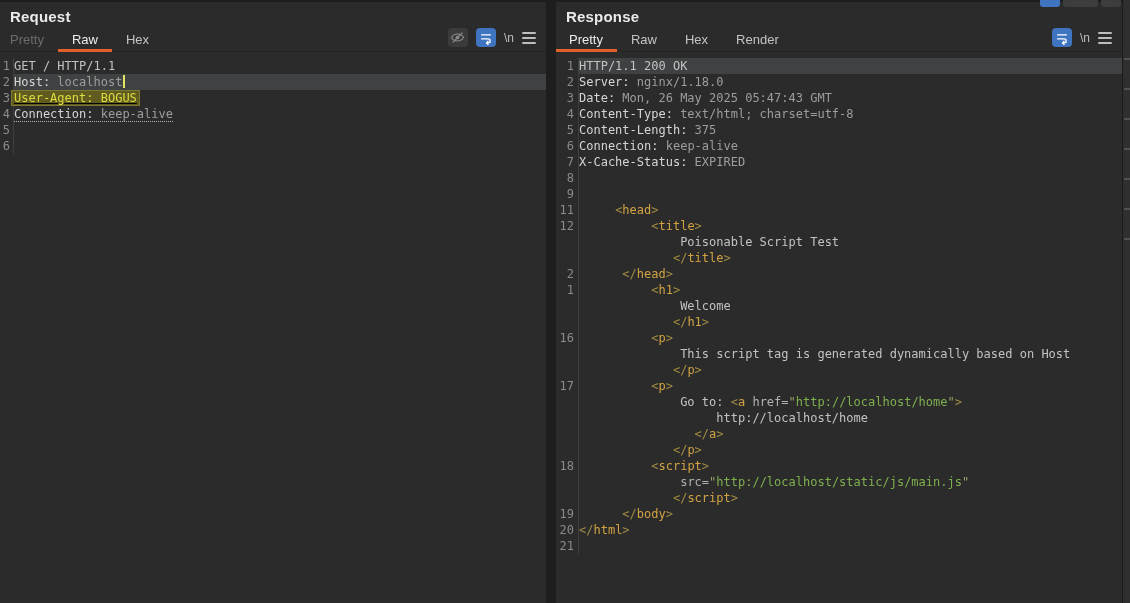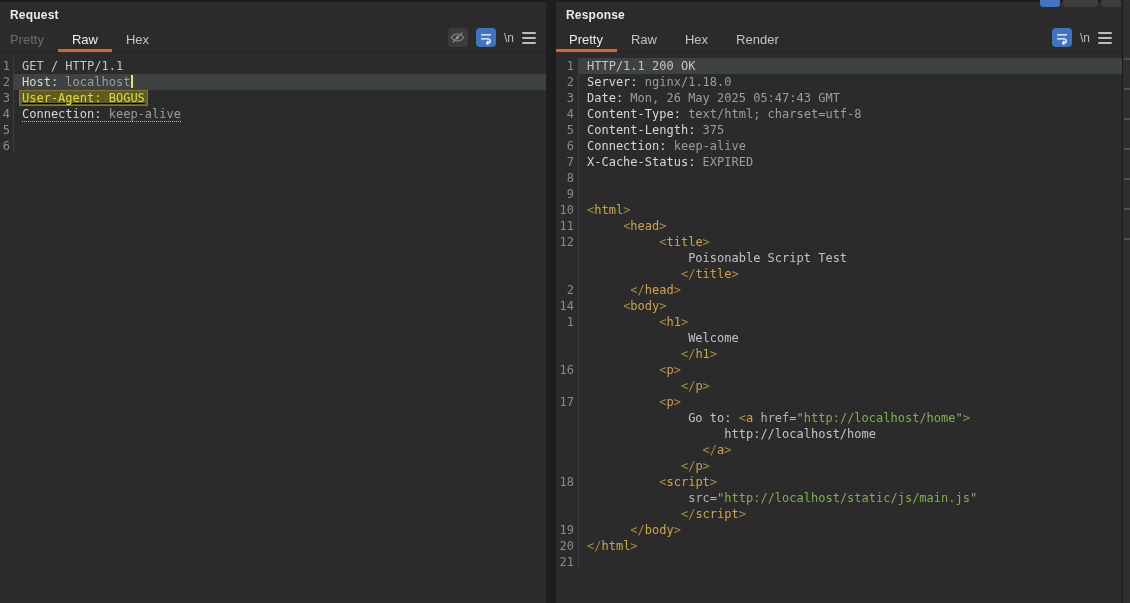--- a/index.html
+++ b/index.html
@@ -7,21 +7,21 @@
   .app {
     position:relative; width:1130px; height:603px; overflow:hidden;
     background:#2b2b2b; font-family:"Liberation Sans", sans-serif;
   }
   .top-edge { position:absolute; left:0; top:0; width:1130px; height:2px; background:#1d1d1d; }
   .panel { position:absolute; top:2px; bottom:0; }
   .panel-request  { left:0;   width:546px; }
   .panel-response { left:556px; width:566px; }
   .divider { position:absolute; left:546px; top:0; width:10px; height:603px; background:#1e1e1e; }
 
-  .panel-title { position:absolute; top:6px; left:10px; font-size:12px; font-weight:bold; color:#eaeaea; letter-spacing:.2px;text-align:right; }
+  .panel-title { position:absolute; top:6px; left:10px; font-size:15px; font-weight:bold; color:#eaeaea; letter-spacing:.2px;text-align:right; }
 
   .tabbar { position:absolute; top:27px; left:0; right:0; height:23px; display:flex; align-items:flex-end; border-bottom:1px solid #242424; }
   .tabs { display:flex; height:100%; align-items:center; }
   .tab {
     font-size:13px; color:#c4c4c4; padding:3px 14px 2px; height:23px;
     border-bottom:3px solid transparent; cursor:default; white-space:nowrap;
   }
   .panel-request  .tab:first-child { padding-left:10px; }
   .panel-response .tab:first-child { padding-left:13px; }
   .tab.selected { color:#ececec; border-bottom-color:#e0622a; }
@@ -37,21 +37,21 @@
   .menu-icon i { display:block; height:2px; background:#bdbdbd; border-radius:1px; }
 
   .editor { position:absolute; top:50px; left:0; right:0; bottom:0; padding-top:6px; }
   .code-row {
     display:flex; height:16px; line-height:16px;
     font-family:"DejaVu Sans Mono", monospace; font-size:12px; white-space:pre;
   }
   .ln { color:#8b8b8b; text-align:right; flex-shrink:0; }
   .panel-request  .ln { width:13px; padding-right:3px; }
   .panel-response .ln { width:22px; padding-right:4px; }
-  .code-content { flex:1; border-left:1px solid #3e3e3e; padding-left:8px; white-space:pre; }
+  .code-content { flex:1; border-left:1px solid #3e3e3e; padding-left:0; white-space:pre; }
   .code-content.cur { background:#3e4243; }
 
   .seg-n { color:#d6d6d6; }
   .seg-v { color:#9d9d9d; }
   .seg-p { color:#c2c2c2; }
   .seg-t { color:#d2a343; }
   .seg-b { color:#a18b44; }
   .seg-a { color:#b2b2b2;text-align:center; }
   .seg-s { color:#7fb04e; }
   .seg-q { color:#96a468; }
@@ -148,31 +148,30 @@
     <div class="editor">
         <div class="code-row"><span class="ln">1</span><span class="code-content cur"><span class="seg-p">HTTP/1.1 200 OK</span></span></div>
         <div class="code-row"><span class="ln">2</span><span class="code-content"><span class="seg-n">Server:</span><span class="seg-v"> nginx/1.18.0</span></span></div>
         <div class="code-row"><span class="ln">3</span><span class="code-content"><span class="seg-n">Date:</span><span class="seg-v"> Mon, 26 May 2025 05:47:43 GMT</span></span></div>
         <div class="code-row"><span class="ln">4</span><span class="code-content"><span class="seg-n">Content-Type:</span><span class="seg-v"> text/html; charset=utf-8</span></span></div>
         <div class="code-row"><span class="ln">5</span><span class="code-content"><span class="seg-n">Content-Length:</span><span class="seg-v"> 375</span></span></div>
         <div class="code-row"><span class="ln">6</span><span class="code-content"><span class="seg-n">Connection:</span><span class="seg-v"> keep-alive</span></span></div>
         <div class="code-row"><span class="ln">7</span><span class="code-content"><span class="seg-n">X-Cache-Status:</span><span class="seg-v"> EXPIRED</span></span></div>
         <div class="code-row"><span class="ln">8</span><span class="code-content"></span></div>
         <div class="code-row"><span class="ln">9</span><span class="code-content"></span></div>
-        <div class="code-row"><span class="ln">10</span><span class="code-content"><span class="seg-b">&lt;</span><span class="seg-t">html</span><span class="seg-b">&gt;</span></span></div>
         <div class="code-row"><span class="ln">11</span><span class="code-content"><span class="seg-p">     </span><span class="seg-b">&lt;</span><span class="seg-t">head</span><span class="seg-b">&gt;</span></span></div>
         <div class="code-row"><span class="ln">12</span><span class="code-content"><span class="seg-p">          </span><span class="seg-b">&lt;</span><span class="seg-t">title</span><span class="seg-b">&gt;</span></span></div>
         <div class="code-row"><span class="ln"></span><span class="code-content"><span class="seg-p">              Poisonable Script Test</span></span></div>
         <div class="code-row"><span class="ln"></span><span class="code-content"><span class="seg-p">             </span><span class="seg-b">&lt;/</span><span class="seg-t">title</span><span class="seg-b">&gt;</span></span></div>
         <div class="code-row"><span class="ln">2</span><span class="code-content"><span class="seg-p">      </span><span class="seg-b">&lt;/</span><span class="seg-t">head</span><span class="seg-b">&gt;</span></span></div>
-        <div class="code-row"><span class="ln">14</span><span class="code-content"><span class="seg-p">     </span><span class="seg-b">&lt;</span><span class="seg-t">body</span><span class="seg-b">&gt;</span></span></div>
         <div class="code-row"><span class="ln">1</span><span class="code-content"><span class="seg-p">          </span><span class="seg-b">&lt;</span><span class="seg-t">h1</span><span class="seg-b">&gt;</span></span></div>
         <div class="code-row"><span class="ln"></span><span class="code-content"><span class="seg-p">              Welcome</span></span></div>
         <div class="code-row"><span class="ln"></span><span class="code-content"><span class="seg-p">             </span><span class="seg-b">&lt;/</span><span class="seg-t">h1</span><span class="seg-b">&gt;</span></span></div>
         <div class="code-row"><span class="ln">16</span><span class="code-content"><span class="seg-p">          </span><span class="seg-b">&lt;</span><span class="seg-t">p</span><span class="seg-b">&gt;</span></span></div>
+        <div class="code-row"><span class="ln"></span><span class="code-content"><span class="seg-p">              This script tag is generated dynamically based on Host</span></span></div>
         <div class="code-row"><span class="ln"></span><span class="code-content"><span class="seg-p">             </span><span class="seg-b">&lt;/</span><span class="seg-t">p</span><span class="seg-b">&gt;</span></span></div>
         <div class="code-row"><span class="ln">17</span><span class="code-content"><span class="seg-p">          </span><span class="seg-b">&lt;</span><span class="seg-t">p</span><span class="seg-b">&gt;</span></span></div>
         <div class="code-row"><span class="ln"></span><span class="code-content"><span class="seg-p">              Go to: </span><span class="seg-b">&lt;</span><span class="seg-t">a</span><span class="seg-a"> href=</span><span class="seg-q">"</span><span class="seg-s">http://localhost/home</span><span class="seg-q">"</span><span class="seg-b">&gt;</span></span></div>
         <div class="code-row"><span class="ln"></span><span class="code-content"><span class="seg-p">                   http://localhost/home</span></span></div>
         <div class="code-row"><span class="ln"></span><span class="code-content"><span class="seg-p">                </span><span class="seg-b">&lt;/</span><span class="seg-t">a</span><span class="seg-b">&gt;</span></span></div>
         <div class="code-row"><span class="ln"></span><span class="code-content"><span class="seg-p">             </span><span class="seg-b">&lt;/</span><span class="seg-t">p</span><span class="seg-b">&gt;</span></span></div>
         <div class="code-row"><span class="ln">18</span><span class="code-content"><span class="seg-p">          </span><span class="seg-b">&lt;</span><span class="seg-t">script</span><span class="seg-b">&gt;</span></span></div>
         <div class="code-row"><span class="ln"></span><span class="code-content"><span class="seg-p">              </span><span class="seg-a">src=</span><span class="seg-q">"</span><span class="seg-s">http://localhost/static/js/main.js</span><span class="seg-q">"</span></span></div>
         <div class="code-row"><span class="ln"></span><span class="code-content"><span class="seg-p">             </span><span class="seg-b">&lt;/</span><span class="seg-t">script</span><span class="seg-b">&gt;</span></span></div>
         <div class="code-row"><span class="ln">19</span><span class="code-content"><span class="seg-p">      </span><span class="seg-b">&lt;/</span><span class="seg-t">body</span><span class="seg-b">&gt;</span></span></div>

